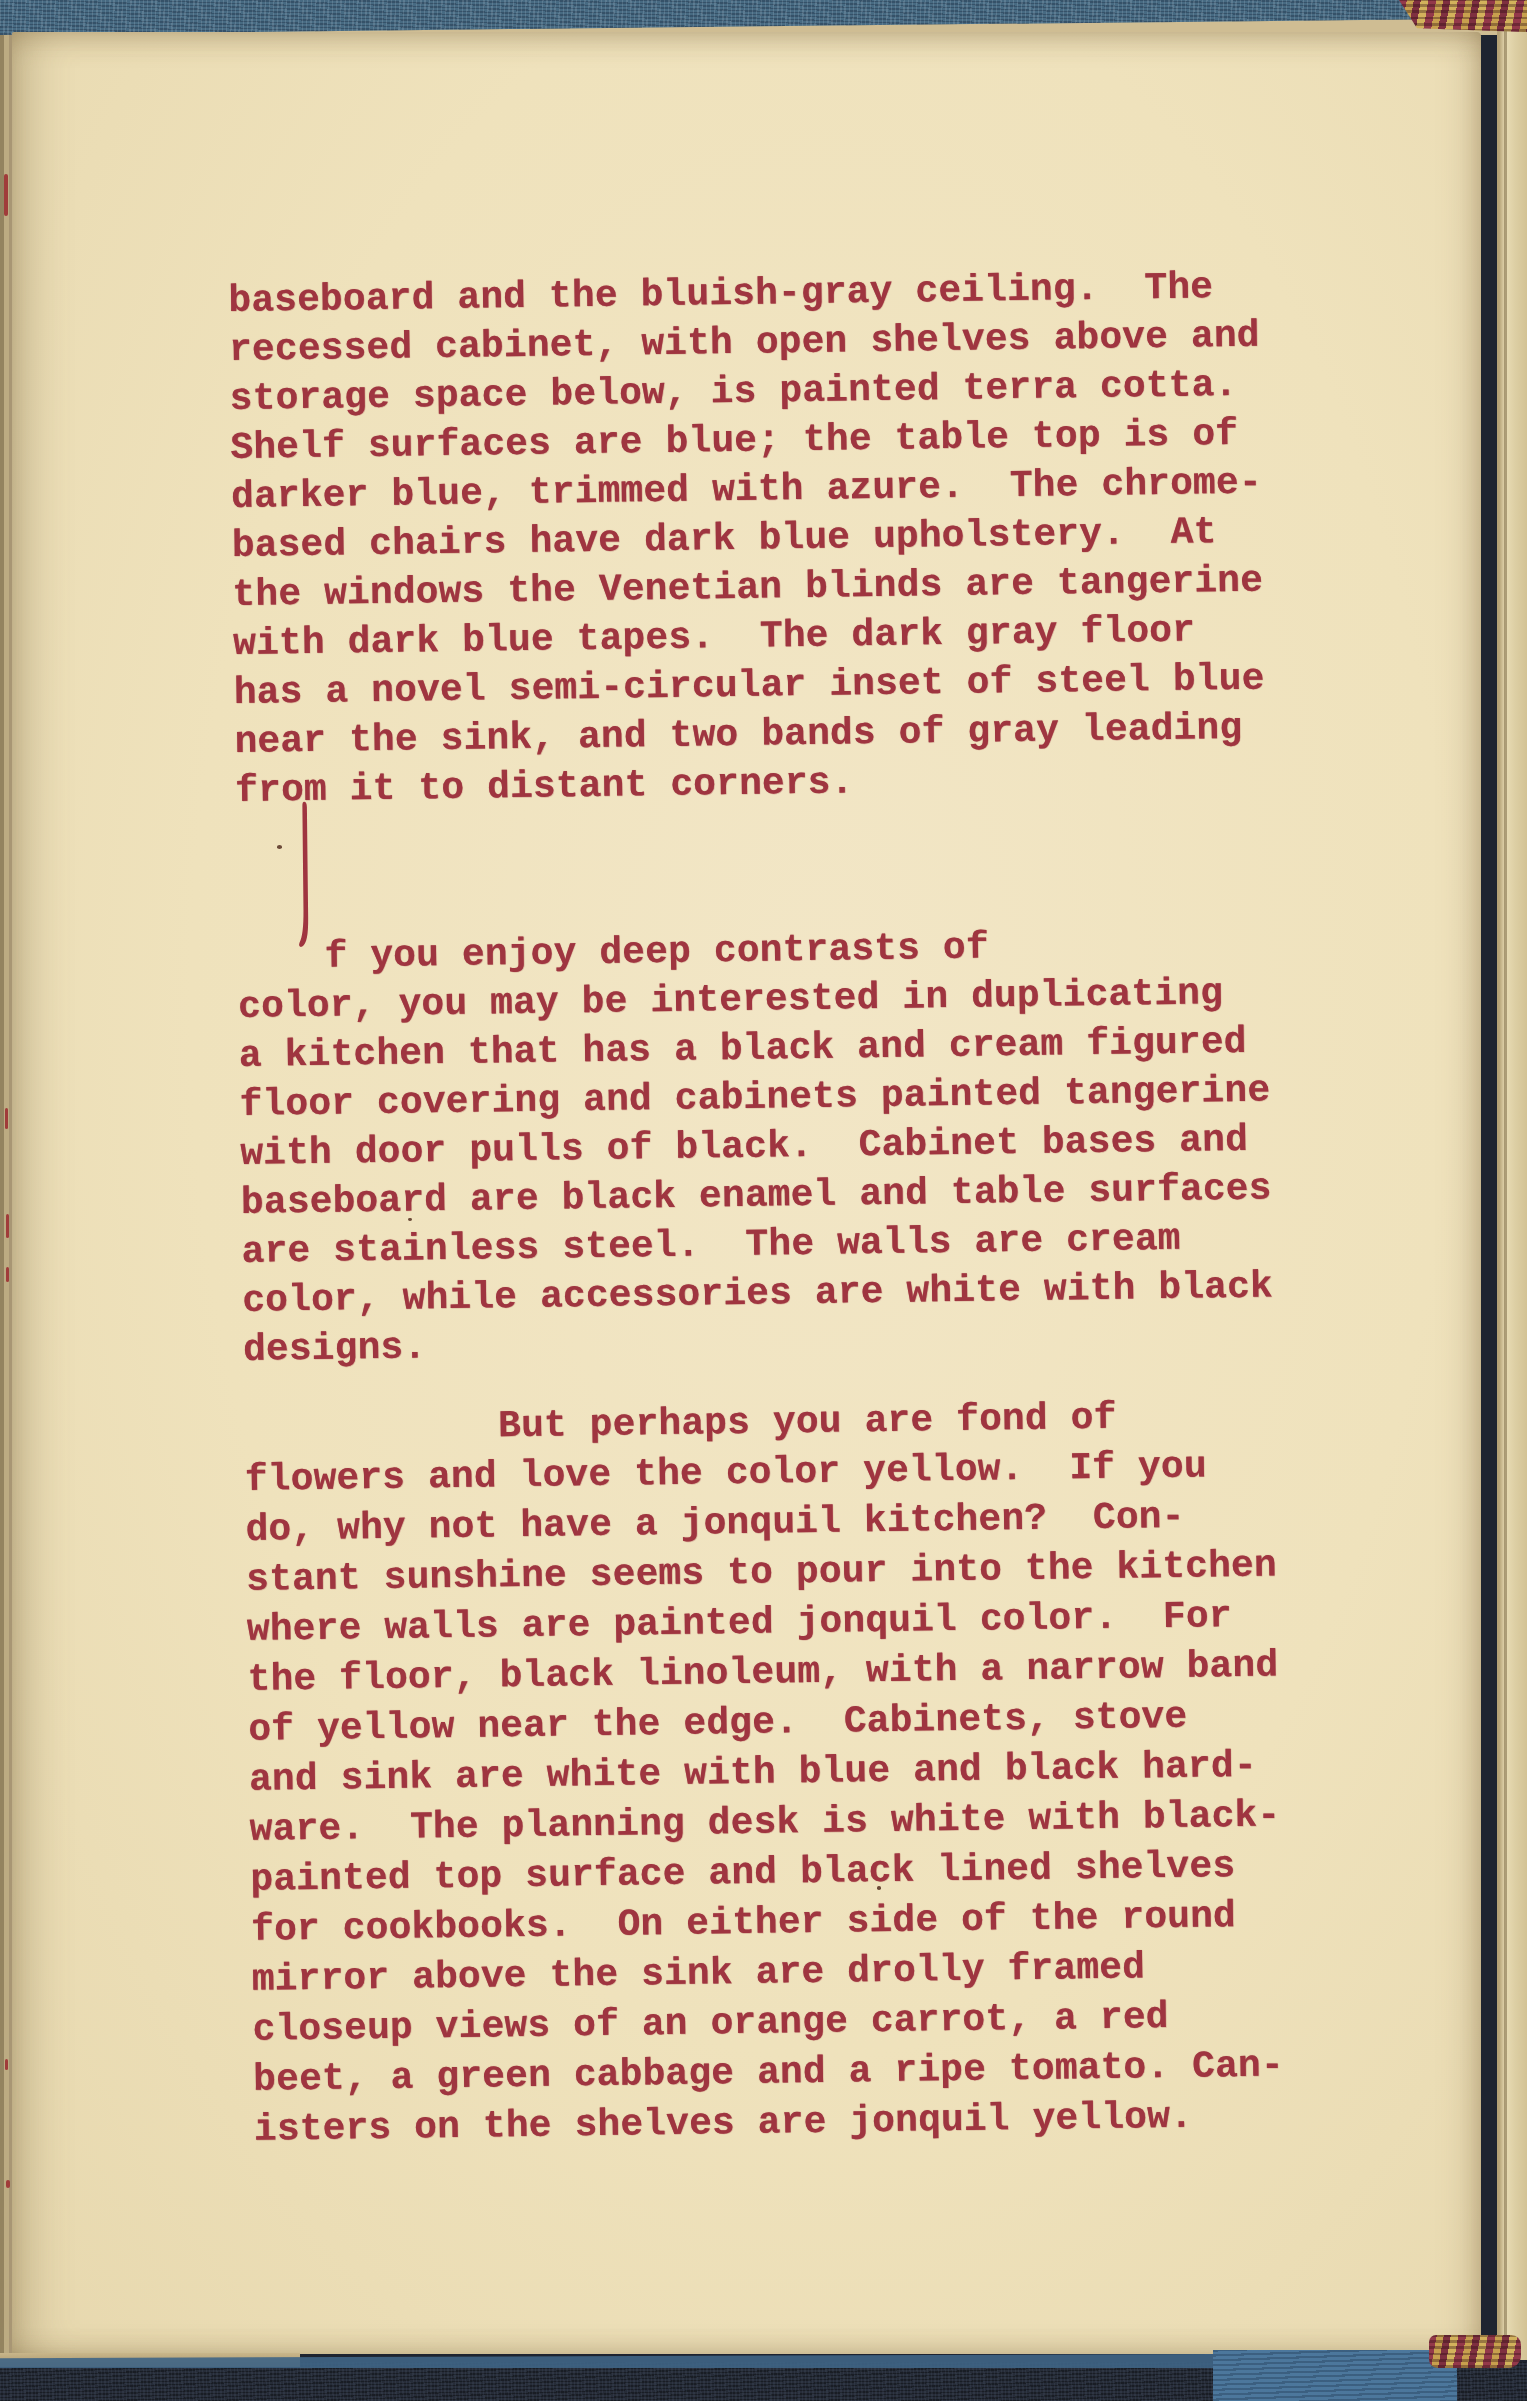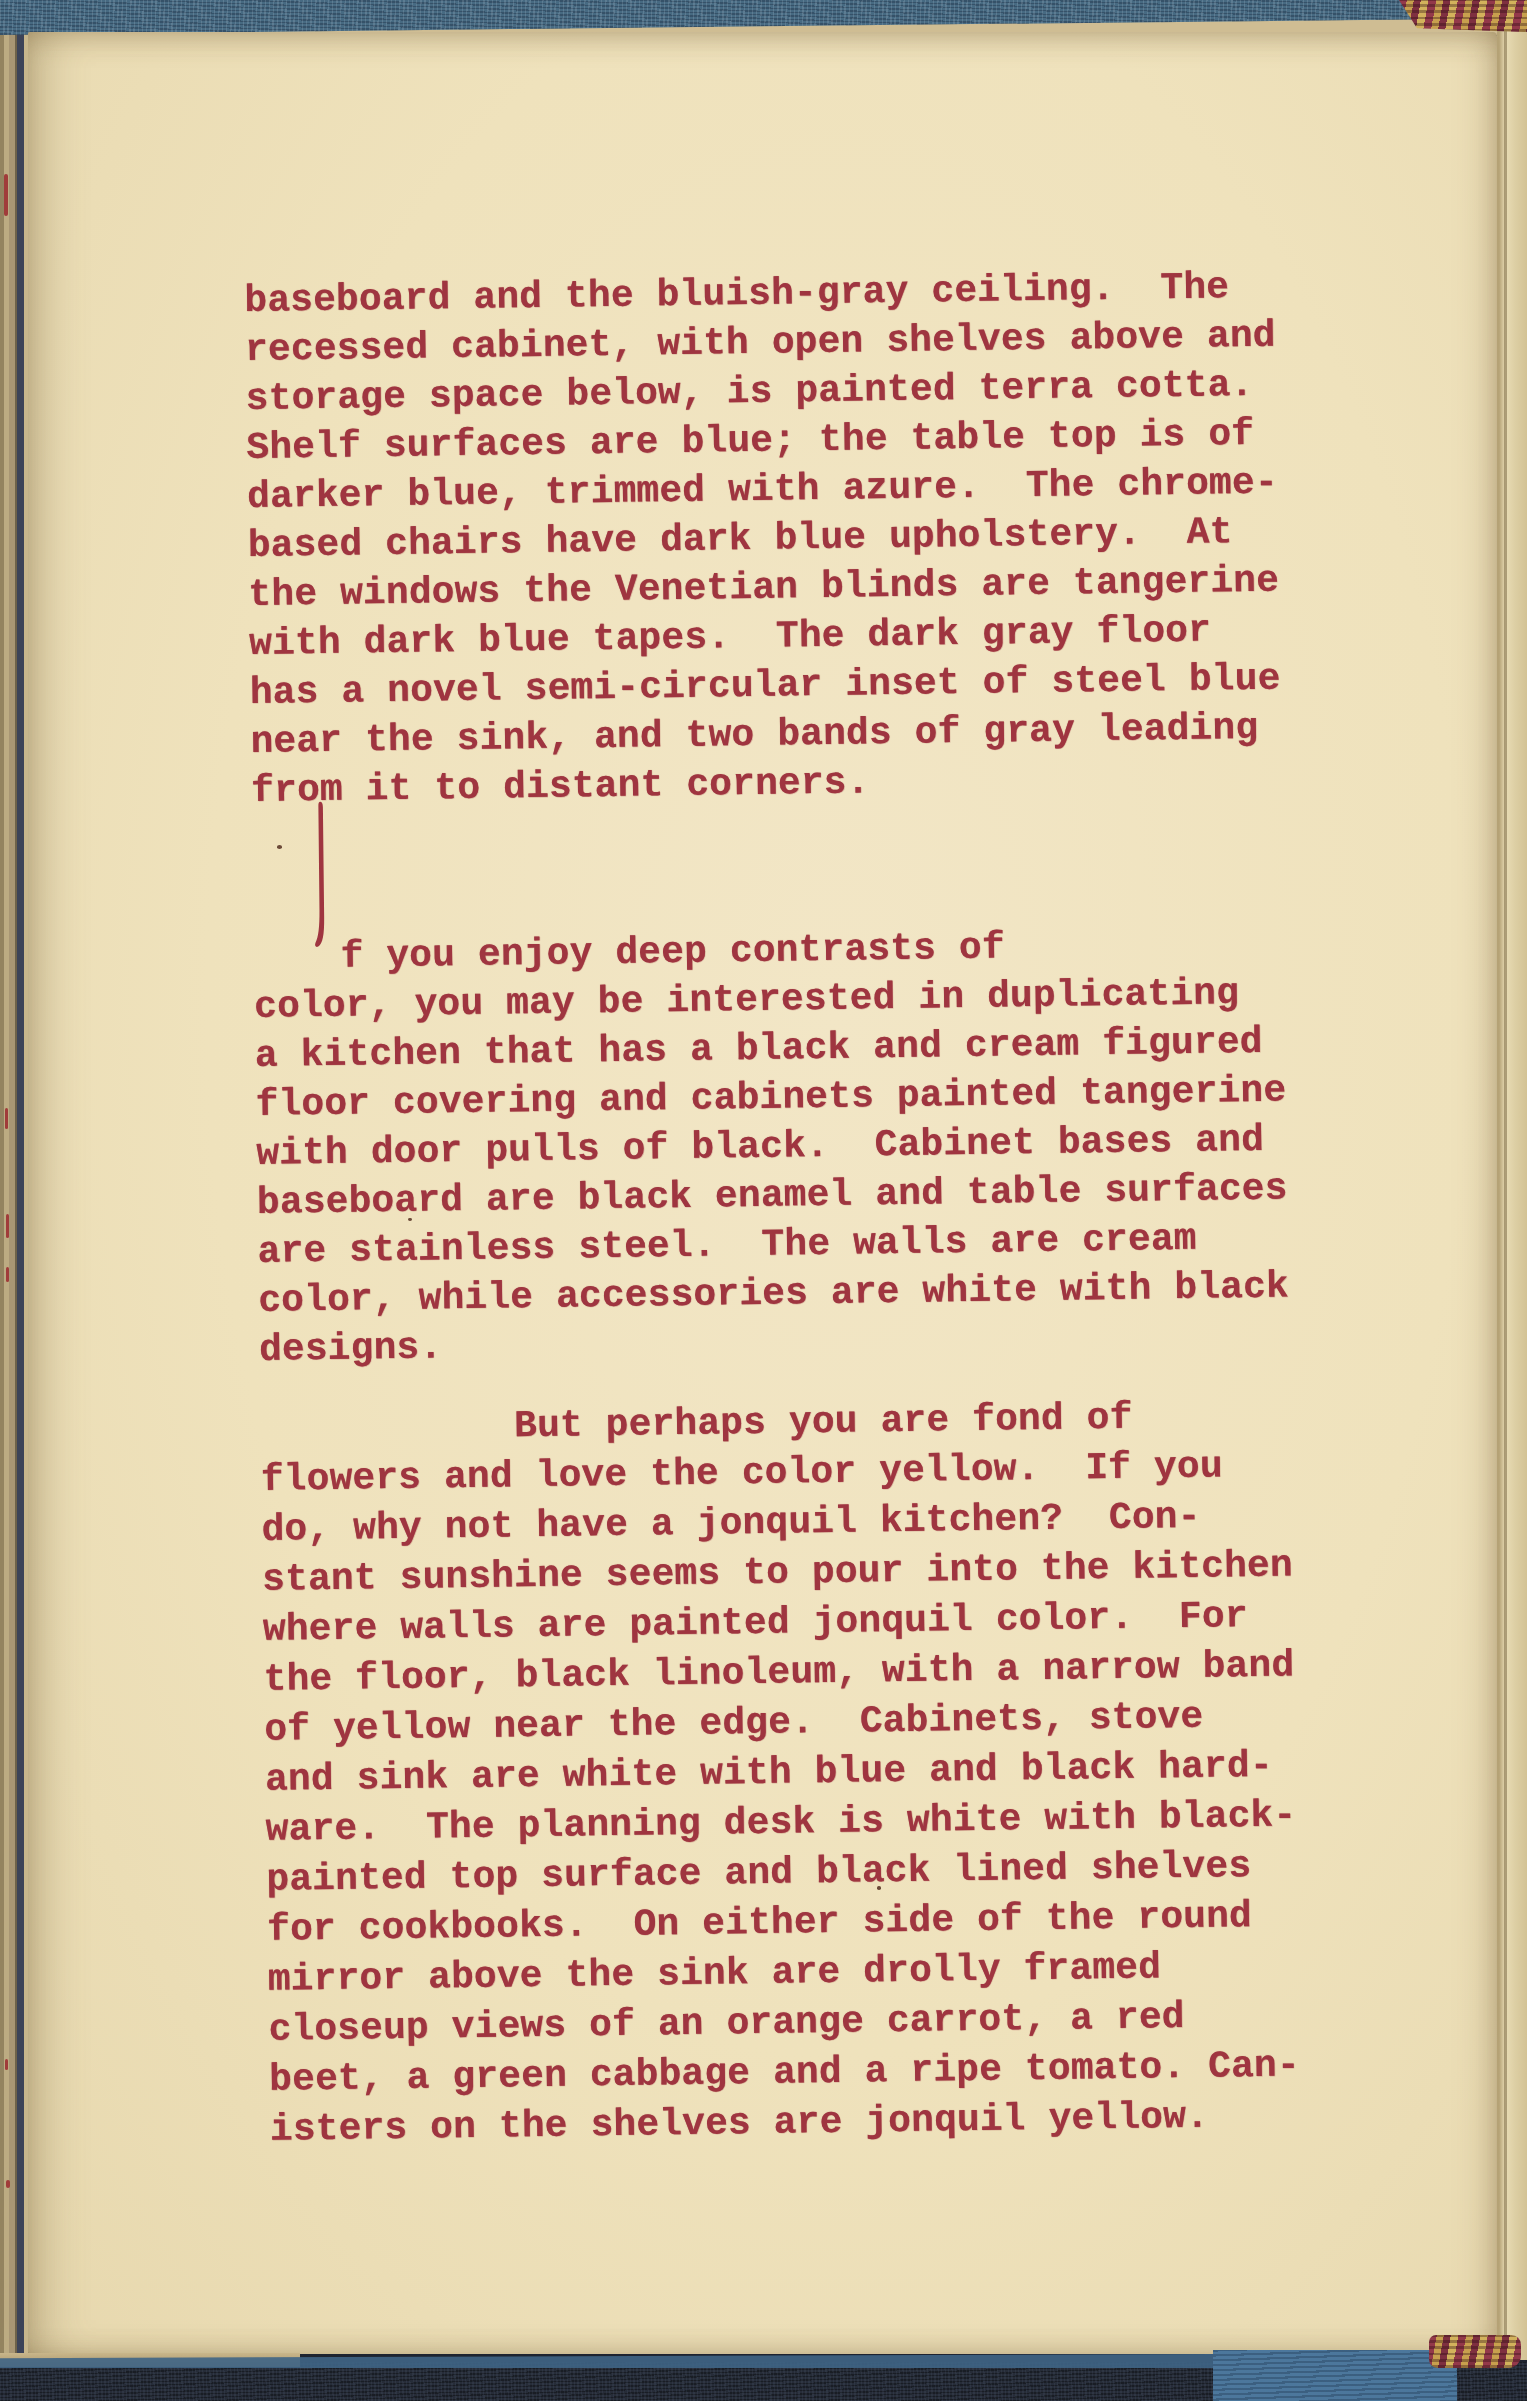--- a/index.html
+++ b/index.html
@@ -42,21 +42,21 @@
       repeating-linear-gradient(-2deg, rgba(0,0,0,.35) 0 1.4px, rgba(0,0,0,0) 1.4px 3.5px),
       #262c38;
   }
   .bottom-blue-left{position:absolute;left:0;top:2354px;width:1213px;height:14px;background:#3f6586;opacity:.9;z-index:6;
     clip-path:polygon(0 30%,100% 0,100% 100%,0 100%);}
   .bottom-blue-right{position:absolute;left:1213px;top:2350px;width:244px;height:52px;background:
     repeating-linear-gradient(-2deg, rgba(10,25,45,.25) 0 2.1px, rgba(0,0,0,0) 2.1px 4.9px),#4c779c;z-index:6;}
   .bottom-tan-curl{position:absolute;left:0;top:2353px;width:300px;height:14px;background:linear-gradient(180deg,#c9b68a,#a5926a);z-index:6;}
   
   .page{
-    position:absolute;left:28px;top:32px;width:1469px;height:2322px;z-index:2;
+    position:absolute;left:12px;top:32px;width:1469px;height:2322px;z-index:2;
     background:
       radial-gradient(ellipse at 55% 42%, #f2e6c6 0%, #efe2bc 55%, #e7d8ae 100%);
     box-shadow:
       inset 33px 0 49px -24.4px rgba(110,90,50,.42),
       inset -21px 0 38px -21px rgba(120,95,55,.5),
       inset 0 18px 33px -18px rgba(120,95,55,.38),
       inset 0 -15.3px 29px -19.5px rgba(110,88,48,.32);
     border-radius:2.1px 4.2px 2.8px 2.1px;
   }
   

